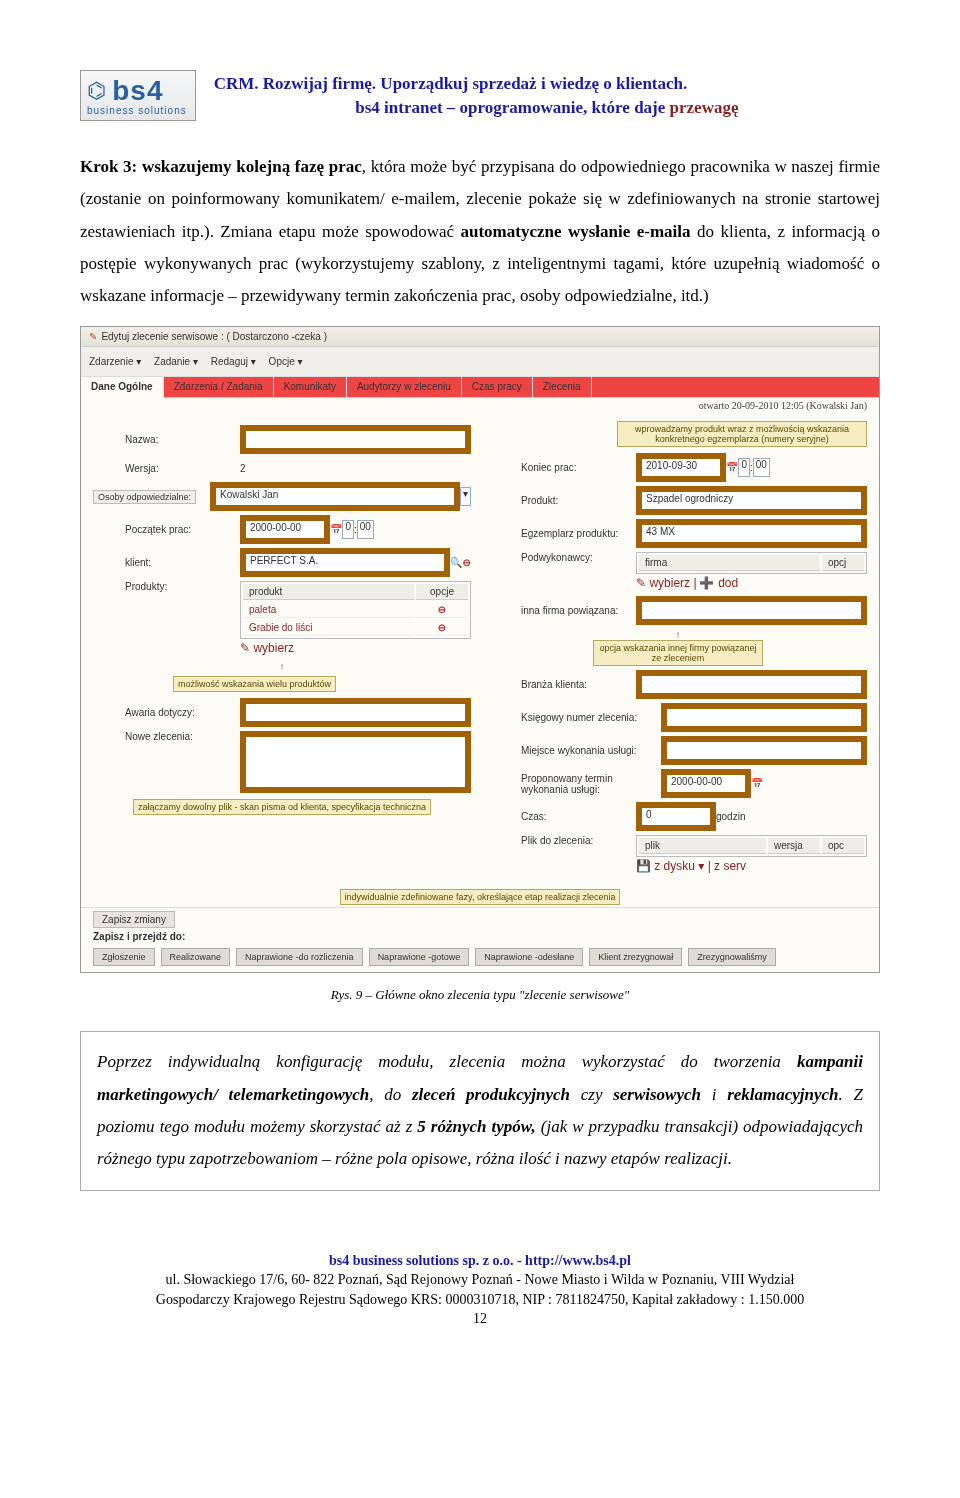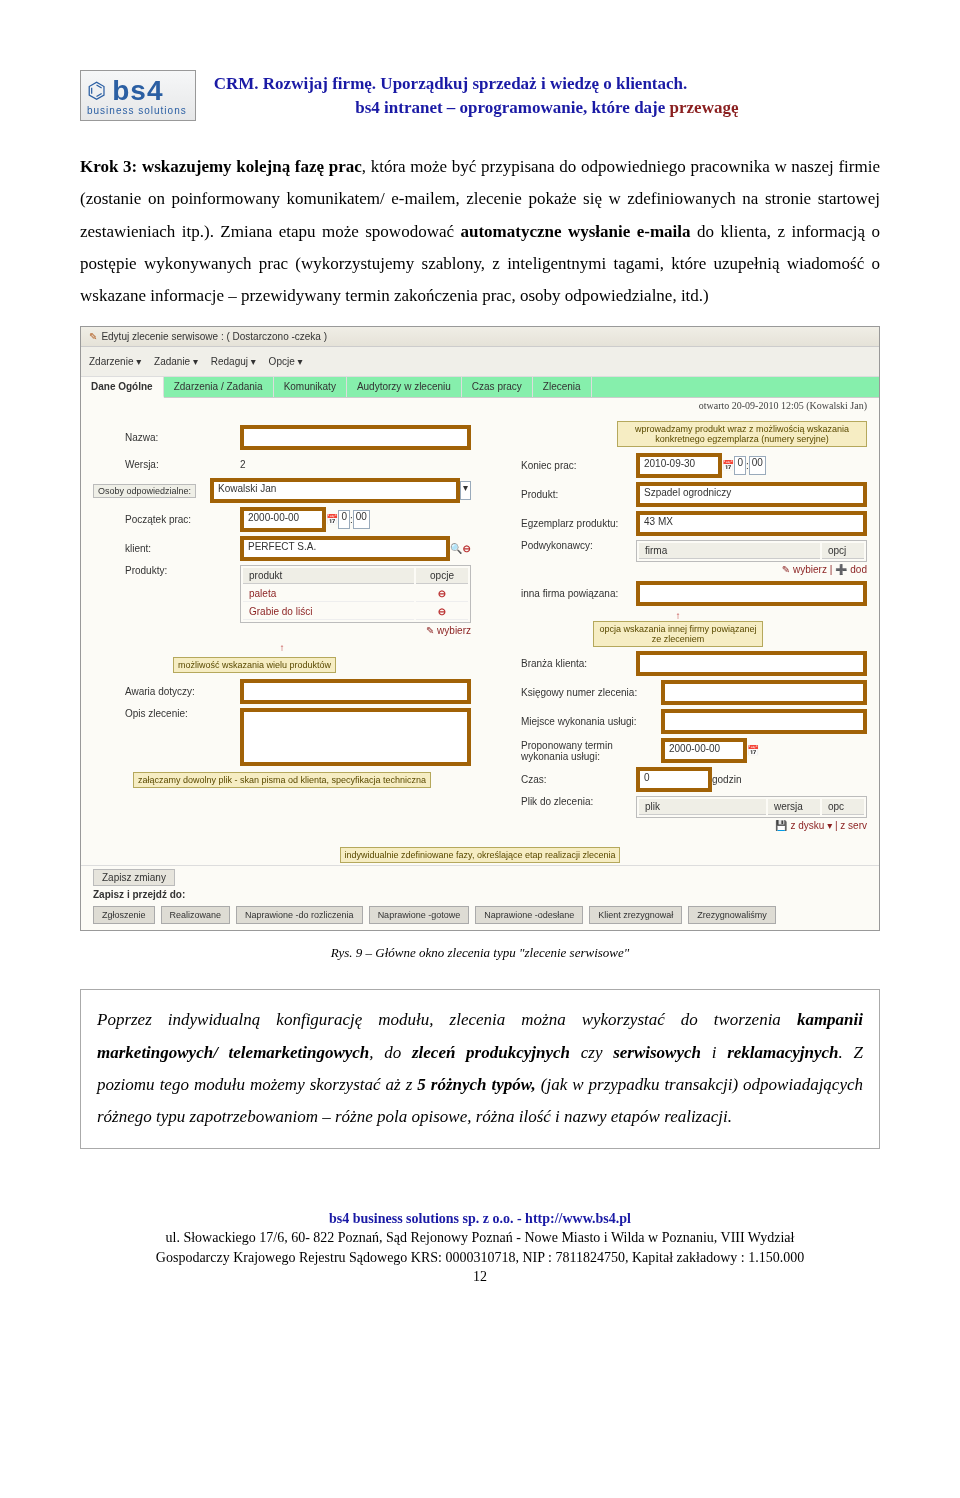--- a/index.html
+++ b/index.html
@@ -12,49 +12,49 @@
   .logo-sub { font-family:Arial,sans-serif; font-size:10px; color:#2b5fa3; letter-spacing:1px; margin-top:-2px; }
   .header-text { flex:1; font-family:"Times New Roman",serif; }
   .header-line1 { color:#1a1aa5; font-weight:bold; font-size:17px; }
   .header-line2 { color:#1a1aa5; font-weight:bold; font-size:17px; margin-top:4px; text-align:center; }
   .body-text { font-size:17px; line-height:1.9; text-align:justify; margin-bottom:14px; }
   .screenshot { border:1px solid #999; margin:8px 0 14px 0; font-family:Tahoma,Arial,sans-serif; font-size:10px; color:#333; background:#f5f5f3; }
   .shot-title { background:linear-gradient(#f0eee6,#e5e2d8); padding:4px 8px; border-bottom:1px solid #ccc; }
   .shot-title .ico { color:#b05a1e; margin-right:4px; }
   .menubar { background:#f0efe9; border-bottom:1px solid #ddd; padding:9px 8px; }
   .menubar span { margin-right:10px; color:#333; }
-  .tabs { display:flex; border-bottom:1px solid #ccc; background:#86efac; }
+  .tabs { display:flex; border-bottom:1px solid #ccc; background:#ef4444; }
   .tab { padding:4px 10px; border-right:1px solid #ddd; color:#333; }
   .tab.active { background:#fcfbf6; font-weight:bold; border-bottom:2px solid #fcfbf6; margin-bottom:-1px; }
   .form-area { display:flex; padding:8px 12px 8px 12px; gap:18px; background:#fcfbf6; }
   .col { flex:1; }
   .frow { display:flex; align-items:center; margin:4px 0; min-height:20px; }
   .flabel { width:115px; color:#333;margin-left:32px; }
   .flabel-btn { background:#efefe7; border:1px solid #bbb; padding:1px 4px; width:auto; font-size:9px; }
-  .finput { border:4px solid #a16207; background:#fff; padding:1px 4px; flex:1; min-width:50px; height:15px; }
+  .finput { border:6px solid #a16207; background:#fff; padding:1px 4px; flex:1; min-width:50px; height:15px; }
   .fselect { border:1px solid #9ab; background:#fff; padding:0 2px; height:17px; }
   .tbl { border:1px solid #bcbcbc; width:100%; }
   .tbl th { background:#efeee6; border-bottom:1px solid #ccc; font-weight:normal; text-align:left; padding:2px 6px; }
   .tbl td { padding:2px 6px; color:#8a1f1f; border-bottom:1px solid #eee; }
   .redlink { color:#8a1f1f; }
   .del-ico { color:#b33; font-weight:bold; }
   .callout { position:absolute; background:#f6edc3; border:1px solid #b5a85c; padding:2px 4px; font-size:9px; color:#5a4a00; z-index:5; text-align:center; }
   .rel { position:relative; }
   .status-area { background:#fcfbf6; padding:6px 12px; border-top:1px solid #ddd; }
   .save-btn { background:#e6e4dc; border:1px solid #bbb; padding:2px 8px; font-size:10px; }
   .stage-row { display:flex; gap:6px; margin-top:6px; flex-wrap:wrap; }
   .stage { background:#dedcd4; border:1px solid #aaa; padding:3px 8px; font-size:9px; }
   .status-right { font-size:10px; color:#444; text-align:right; padding:2px 12px; background:#fcfbf6;font-family:Liberation Serif, serif; }
   .caption { text-align:center; font-style:italic; font-size:13px; margin:10px 0 28px 0; }
   .config-box { border:1px solid #aaa; padding:14px 16px; font-size:17px; line-height:1.9; text-align:justify; font-style:italic; }
   .footer { margin-top:60px; text-align:center; font-size:14px; line-height:1.4; }
   .footer .f1 { color:#1a1aa5; font-weight:bold; }
   .priv { color:#8a1f1f; }
   .small-gap { height:2px; }
-  .wybierz { color:#8a1f1f; font-size:10px; text-align:right; padding:2px 0; }
+  .wybierz { color:#8a1f1f; font-size:12px; text-align:left; padding:2px 0; }
   .arrow { color:#b33; font-weight:bold; }
 </style>
 </head>
 <body>
 
 <div class="page">
 
   <div class="header-row">
     <div class="logo-box">
       <div class="logo-top">
@@ -140,21 +140,21 @@
           </div>
         </div>
         <div style="text-align:center;margin:4px 0"><span class="arrow">↑</span></div>
         <div class="callout" style="position:relative;display:inline-block;margin-left:80px">możliwość wskazania wielu produktów</div>
         <div class="small-gap"></div>
         <div class="frow">
             <span class="flabel">Awaria dotyczy:</span>
             <span class="finput"></span>
           </div>
         <div class="frow" style="align-items:flex-start">
-            <span class="flabel">Opis zlecenie:</span>
+            <span class="flabel">Nowe zlecenia:</span>
             <span class="finput" style="height:48px"></span>
           </div>
         <div style="text-align:center;margin-top:6px">
           <div class="callout" style="position:relative;display:inline-block">załączamy dowolny plik - skan pisma od klienta, specyfikacja techniczna</div>
         </div>
       </div>
 
       <div class="col rel">
         <div class="callout" style="position:relative;display:block;margin:0 0 6px auto;width:240px">wprowadzamy produkt wraz z możliwością wskazania konkretnego egzemplarza (numery seryjne)</div>
         <div class="frow"><span class="flabel">Koniec prac:</span><span class="finput" style="flex:0 0 70px">2010-09-30</span> <span>📅</span> <span class="fselect">0</span> : <span class="fselect">00</span></div>

